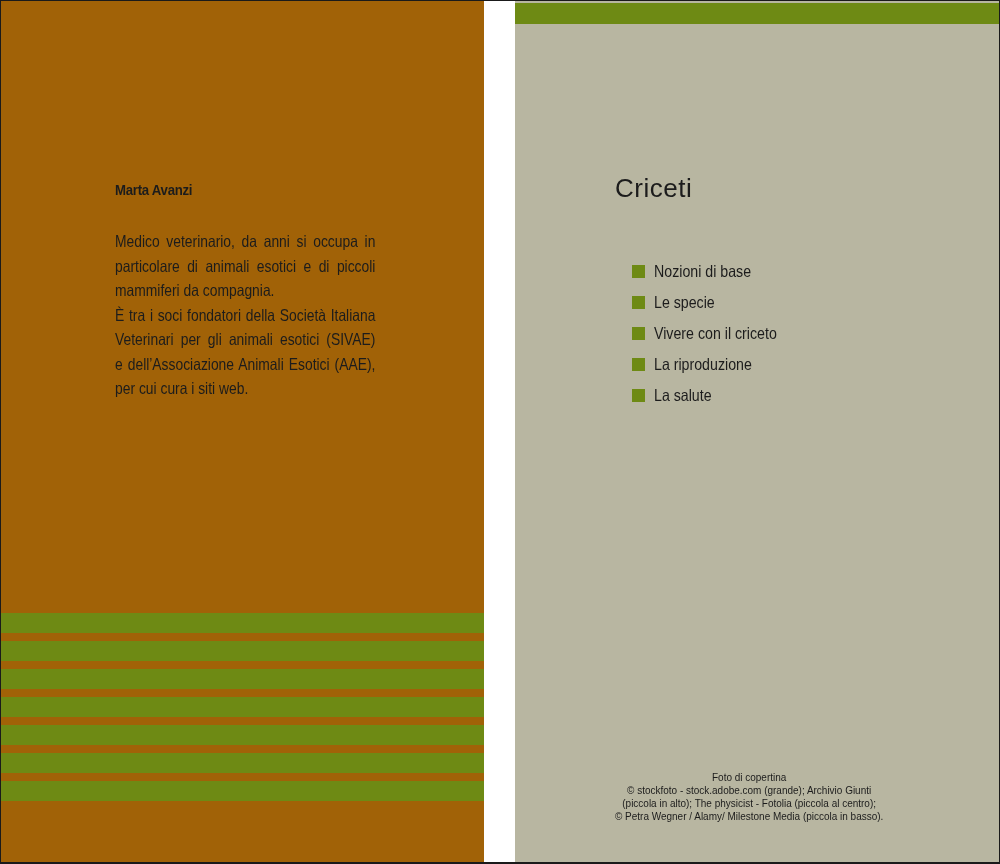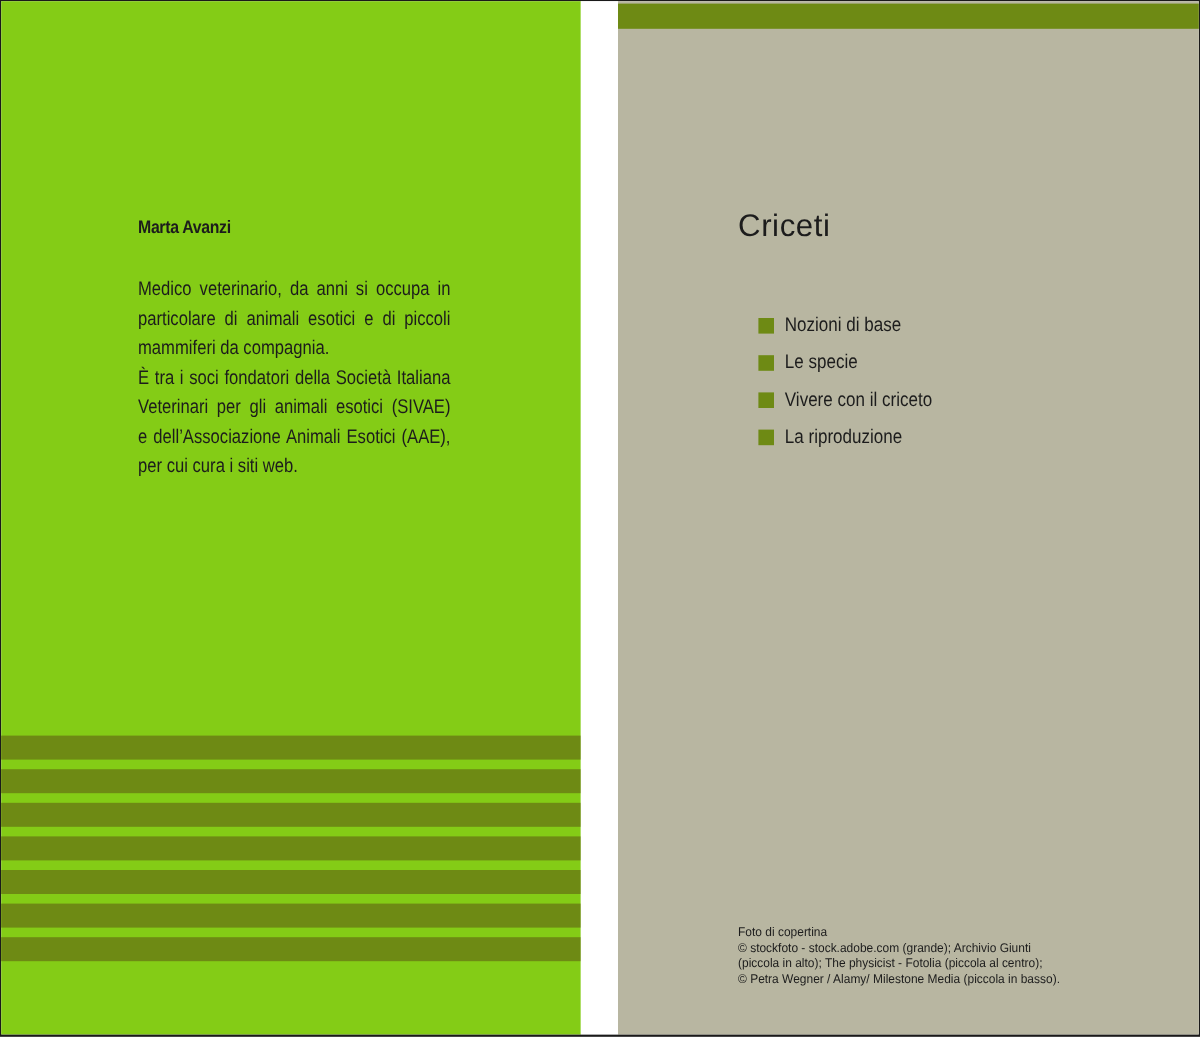--- a/index.html
+++ b/index.html
@@ -4,28 +4,29 @@
 <style>
   html, body { margin: 0; padding: 0; }
   body {
     width: 1000px; height: 864px; position: relative; overflow: hidden;
     background: #1a1a1a;
     font-family: "Liberation Sans", sans-serif;
   }
   .spread { position: absolute; left: 1px; top: 1px; width: 998px; height: 861px; background: #ffffff; }
   .page-left {
     position: absolute; left: 0; top: 0; width: 483px; height: 861px;
-    background: #84cc16;
+    background: #a16207;
   }
   .gutter {
     position: absolute; left: 483px; top: 0; width: 31px; height: 861px; background: #ffffff;
   }
   .page-right {
     position: absolute; left: 514px; top: 0; width: 484px; height: 861px;
     background: #b8b6a1;
+    text-align: center;
   }
   .top-bar {
     position: absolute; left: 0; top: 2px; width: 100%; height: 21px; background: #6e8a14;
   }
   .author-name {
     position: absolute; left: 114px; top: 180px;
     font-family: "Liberation Sans", sans-serif; font-weight: bold;
     font-size: 15px; color: #1c1c1c; letter-spacing: -0.3px;
     transform: scaleX(0.88); transform-origin: left;
   }
@@ -100,20 +101,24 @@
           <span class="label">Le specie</span>
         </li>
       <li>
           <span class="bullet"></span>
           <span class="label">Vivere con il criceto</span>
         </li>
       <li>
           <span class="bullet"></span>
           <span class="label">La riproduzione</span>
         </li>
+      <li>
+          <span class="bullet"></span>
+          <span class="label">La salute</span>
+        </li>
     </ul>
     <div class="credits">
       <div>Foto di copertina</div>
       <div>© stockfoto - stock.adobe.com (grande); Archivio Giunti</div>
       <div>(piccola in alto); The physicist - Fotolia (piccola al centro);</div>
       <div>© Petra Wegner / Alamy/ Milestone Media (piccola in basso).</div>
     </div>
   </div>
 
 </div>

